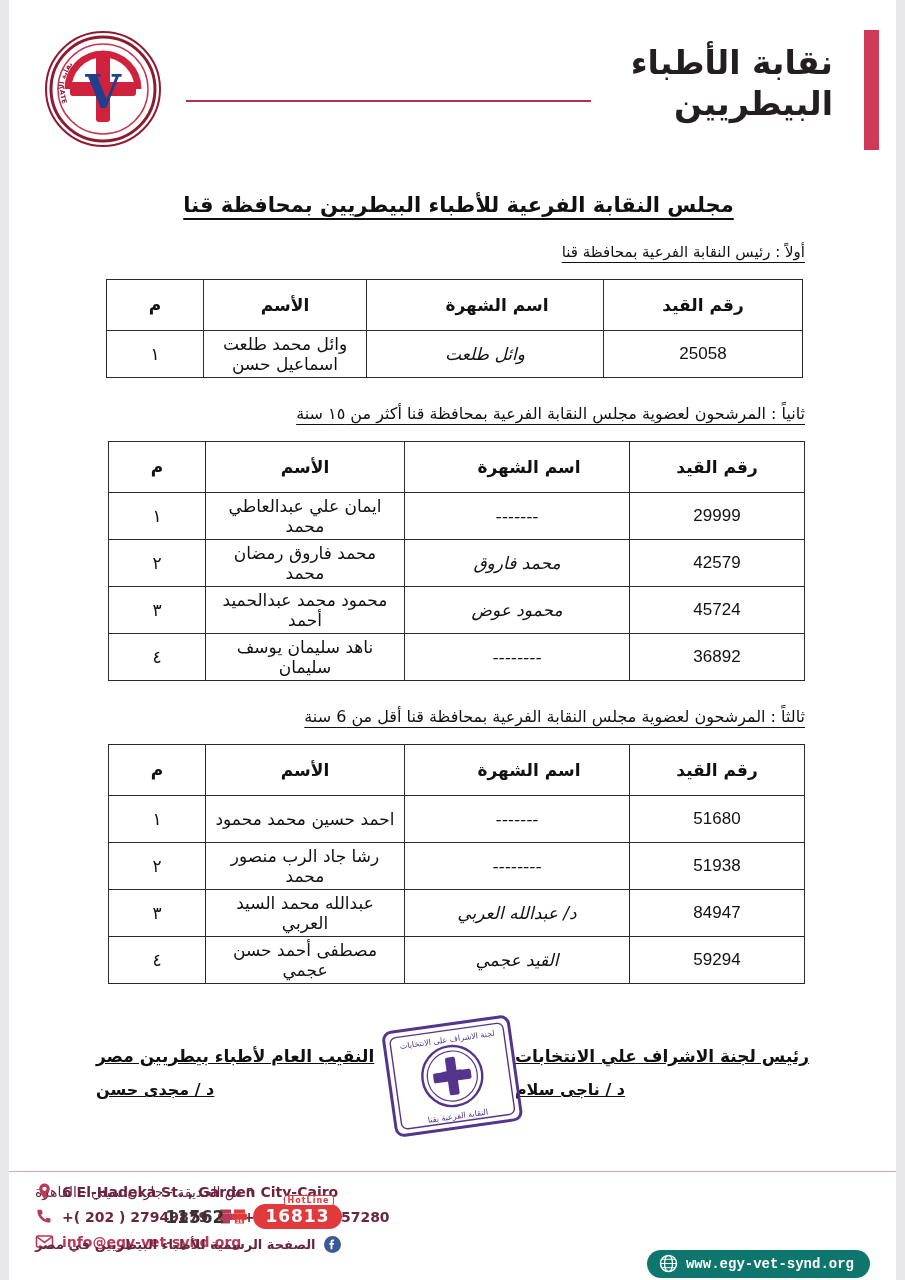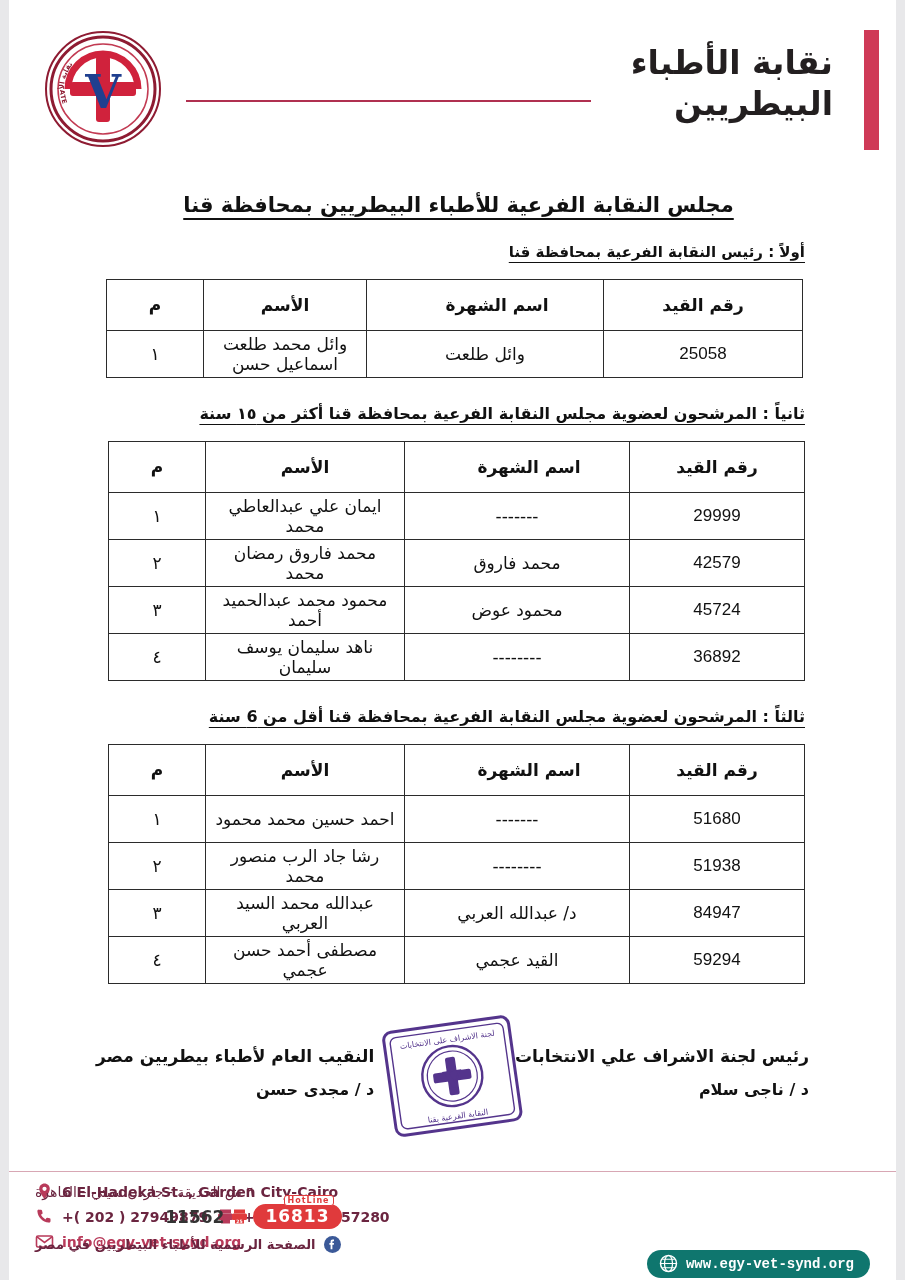--- a/index.html
+++ b/index.html
@@ -91,21 +91,21 @@
   }
 
   
   .section {
     margin-top: 26px;
     padding: 0 100px 0 108px;
   }
   .section-head {
     text-align: right;
     font-family: "DejaVu Sans", sans-serif;
-    font-weight: bold;
+    font-weight: normal;
     font-size: 16px;
     color: #111;
     text-decoration: underline;
     text-underline-offset: 5px;
     direction: rtl;
     margin-bottom: 18px;
   }
   .section.first .section-head { font-size: 15px; }
 
   table.reg {
@@ -124,42 +124,43 @@
     color: #111;
     padding: 2px 6px;
   }
   table.reg th {
     font-weight: bold;
     font-size: 17px;
     height: 46px;
   }
   table.reg td.idx { width: 84px; }
   table.reg td.name { }
-  table.reg td.fame { width: 188px; }
+  table.reg td.fame { width: 188px; font-style: italic; }
   table.reg td.regno { width: 162px; font-family: "Liberation Sans", sans-serif; font-size: 17px; }
   table.reg th.idx { width: 84px; }
   table.reg th.fame { width: 188px; padding-left: 30px; }
   table.reg th.regno { width: 162px; }
   .first table.reg td.regno, .first table.reg th.regno { width: 186px; }
   .first table.reg td.fame, .first table.reg th.fame { width: 200px; }
   .first table.reg td.idx, .first table.reg th.idx { width: 84px; }
   .first table.reg { margin-right: 2px; }
 
   
   .signatures {
     position: relative;
     margin-top: 44px;
     height: 120px;
     direction: rtl;
   }
   .sig {
     position: absolute;
-    text-align: right;
-    font-family: "DejaVu Sans", sans-serif;
-    direction: rtl;
+    text-align: left;
+    font-family: "DejaVu Sans", sans-serif;
+    direction: rtl;
+    text-decoration: underline;
   }
   .sig .role {
     font-weight: bold;
     font-size: 17px;
     color: #111;
     white-space: nowrap;
   }
   .sig .person {
     margin-top: 14px;
     font-weight: bold;

